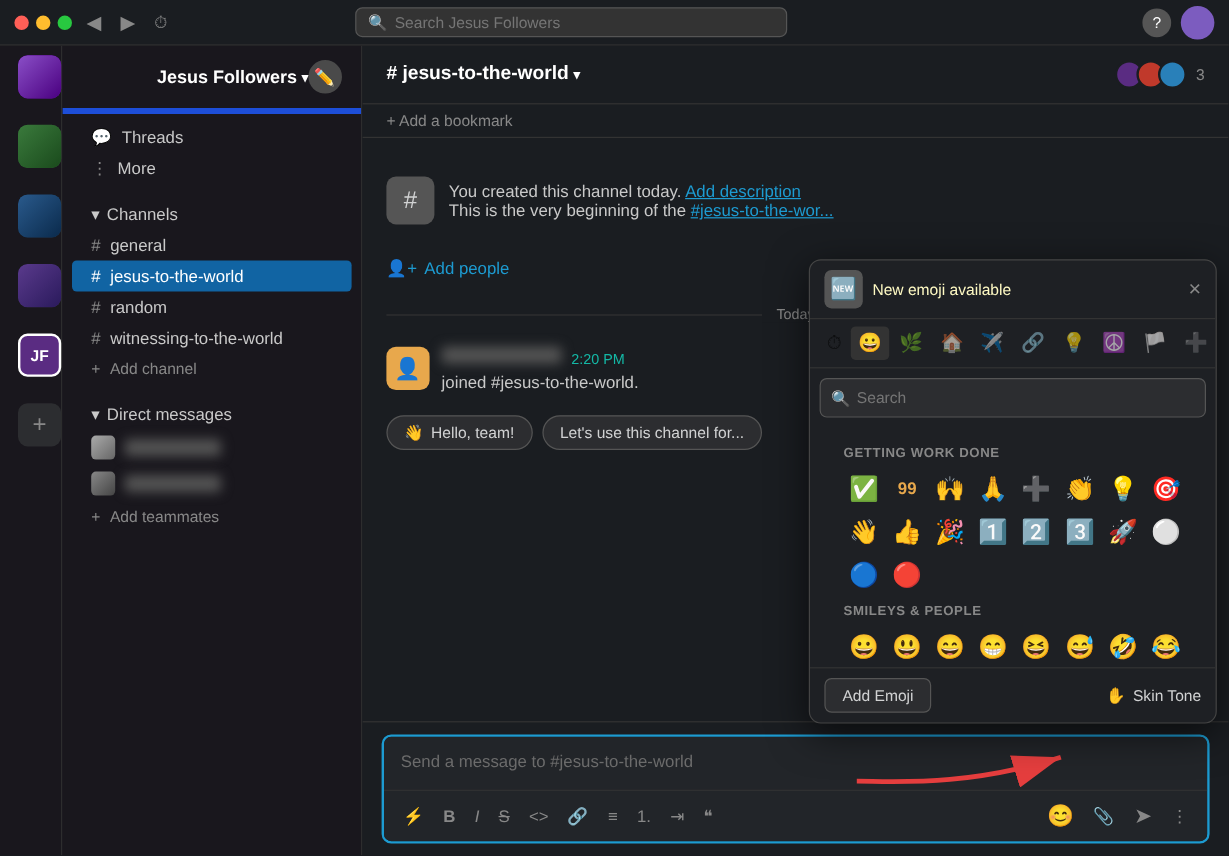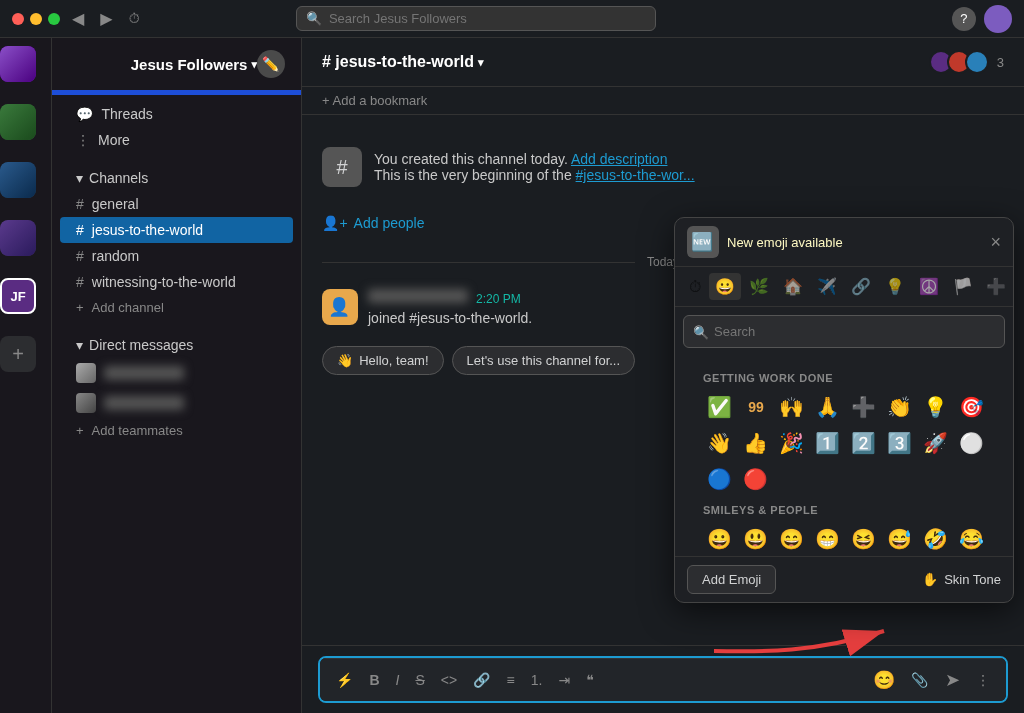--- a/index.html
+++ b/index.html
@@ -49,21 +49,21 @@
 
     
     .app-body { display: flex; flex: 1; overflow: hidden; }
 
     
     .workspace-icons {
       width: 52px;
       background: #19171d;
       display: flex;
       flex-direction: column;
-      align-items: flex-start;
+      align-items: flex-end;
       padding: 8px 0;
       gap: 22px;
       border-right: 1px solid #333;
       flex-shrink: 0;
     }
     .ws-icon { width: 36px; height: 36px; border-radius: 8px; display: flex; align-items: center; justify-content: center; cursor: pointer; overflow: hidden; }
     .ws-icon-add { background: #2c2d30; color: #888; font-size: 20px; }
     .ws-avatar { width: 36px; height: 36px; border-radius: 8px; background: #5a2c82; display: flex; align-items: center; justify-content: center; color: #fff; font-size: 13px; font-weight: bold; border: 2px solid #fff; cursor: pointer; }
 
     
@@ -481,20 +481,21 @@
           <span>Hello, team!</span>
         </div>
         <div class="chip">
           <span>Let's use this channel for...</span>
         </div>
       </div>
     </div>
 
     <div class="message-input-area">
       <div class="message-input-box">
+        <div class="input-placeholder" style="color:#6b6b6b;">Send a message to #jesus-to-the-world</div>
         <div class="input-toolbar">
           <button class="input-tool-btn">⚡</button>
           <button class="input-tool-btn"><strong>B</strong></button>
           <button class="input-tool-btn"><em>I</em></button>
           <button class="input-tool-btn"><s>S</s></button>
           <button class="input-tool-btn">&lt;&gt;</button>
           <button class="input-tool-btn">🔗</button>
           <button class="input-tool-btn">≡</button>
           <button class="input-tool-btn">1.</button>
           <button class="input-tool-btn">⇥</button>

